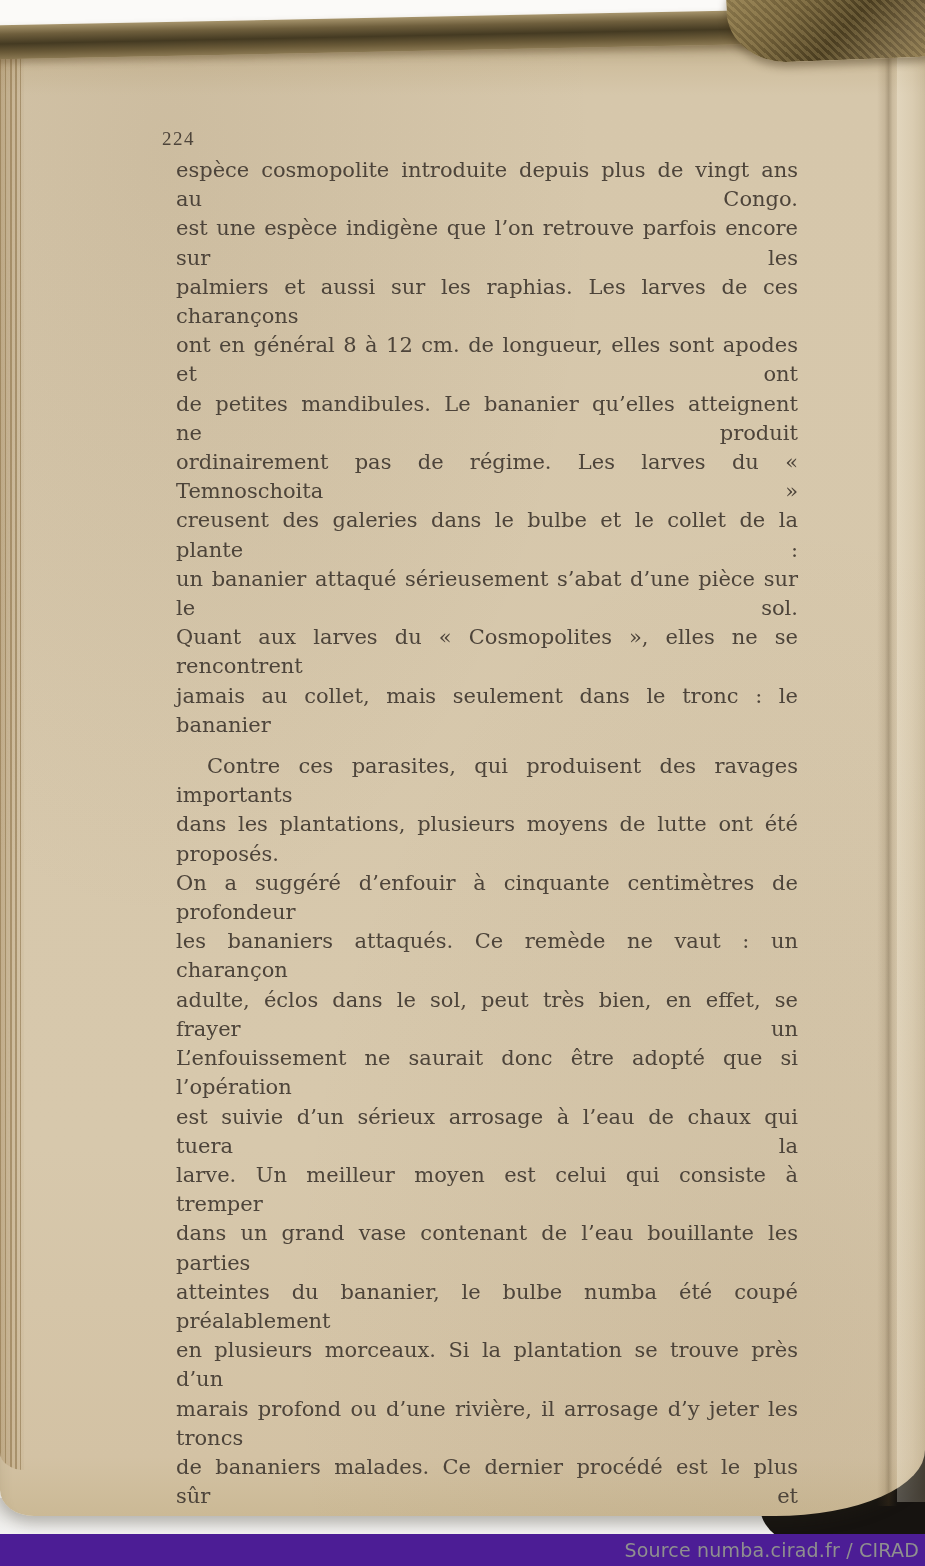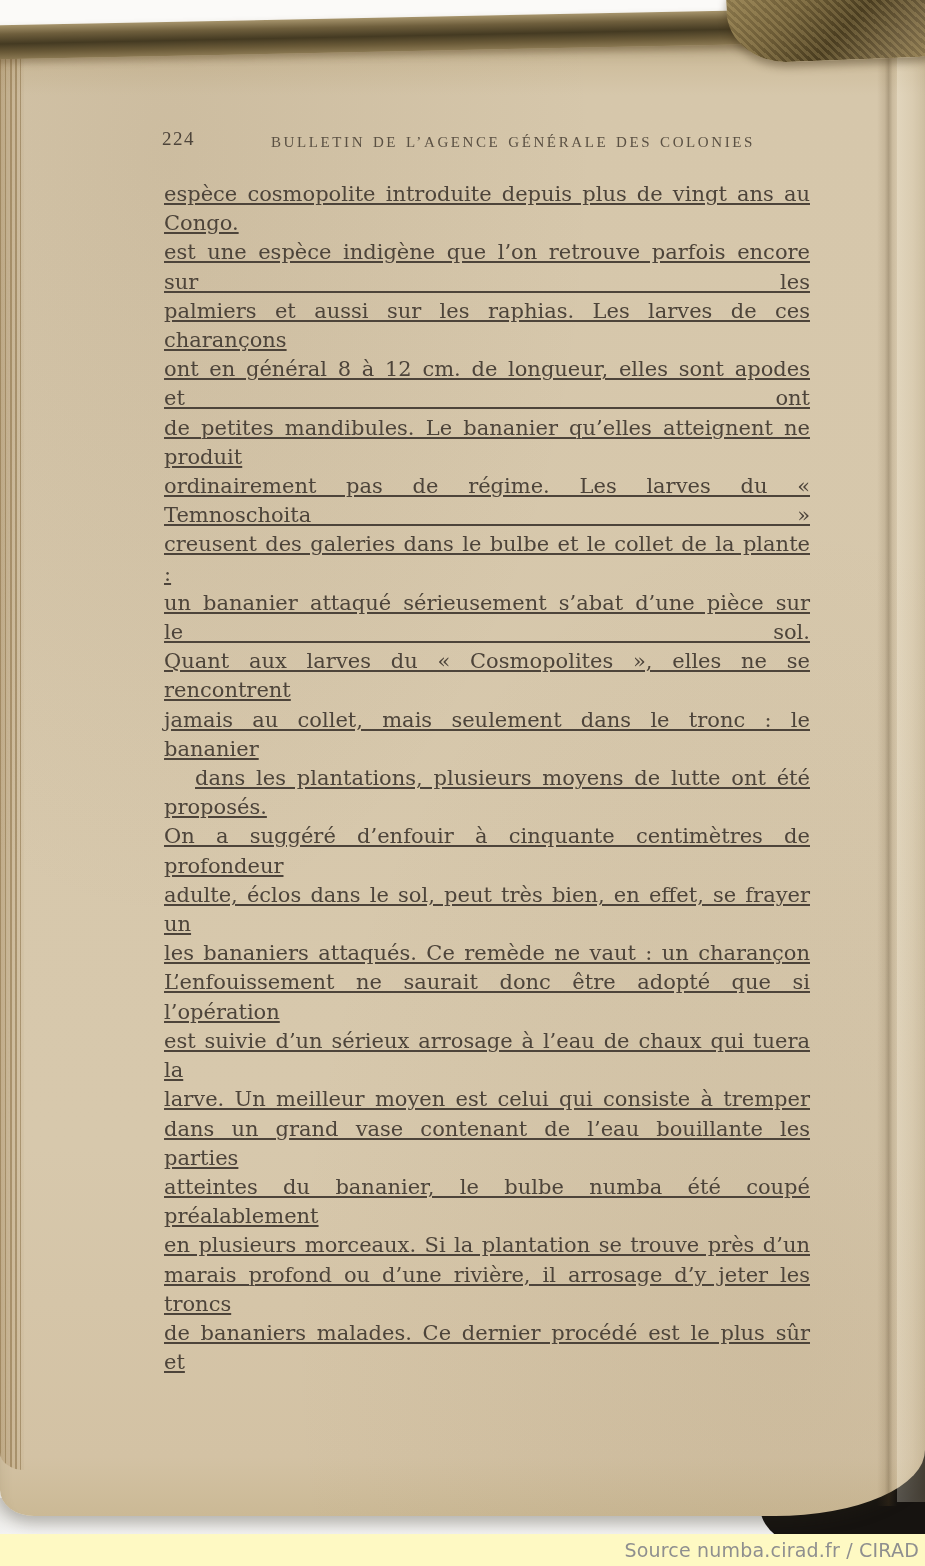--- a/index.html
+++ b/index.html
@@ -46,30 +46,30 @@
     border-radius:10px 2px 2px 12px; box-shadow:0 4px 7px rgba(80,60,30,.35);}
   
   .book-corner{position:absolute; top:-16px; right:-22px; width:220px; height:76px; z-index:4;
     transform:rotate(-2.2deg);
     background:
       repeating-linear-gradient(45deg, rgba(255,228,160,.16) 0 3px, rgba(0,0,0,0) 3px 6px),
       linear-gradient(135deg,#8d7a4e 0%,#6e5d37 30%,#4a3d20 55%,#706040 78%,#937f52 100%);
     border-radius:14px 0 30px 60px / 14px 0 26px 52px;
     box-shadow:0 5px 8px rgba(60,45,20,.4);}
   
-  .scan-footer{position:absolute; left:0; bottom:0; width:100%; height:32px; background:#fef9c3; z-index:6;margin-top:38px;}
+  .scan-footer{position:absolute; left:0; bottom:0; width:100%; height:32px; background:#4c1d95; z-index:6;margin-top:38px;}
   .attribution{position:absolute; right:6px; bottom:5px; color:var(--attr-gray);
     font-family:"DejaVu Sans","Liberation Sans",sans-serif; font-size:19px; letter-spacing:.2px;}
   
   .text-block{position:absolute; left:164px; top:130px; width:646px; z-index:5;
     color:var(--ink); font-size:21px; line-height:29.2px; word-spacing:1.5px;}
   .runhead{position:relative; text-align:right; padding-right:55px; margin-bottom:26px;
     font-size:15px; letter-spacing:2.6px; color:var(--runhead); line-height:24px; white-space:nowrap;font-family:Liberation Serif, serif;}
   .page-num{position:absolute; left:-2px; top:-3px; font-size:19px; letter-spacing:1.5px; color:var(--ink);}
-  .para{margin:0;text-decoration:underline;}
+  .para{margin:12px;}
   .line{text-align:justify; text-align-last:justify;}
   .line.last{text-align-last:left;}
   .para.indent .line:first-child{text-indent:31px;}
 </style>
 </head>
 <body>
 
 <div id="stage">
   <div class="scan-bed"></div>
   <div class="book-cover-edge"></div>
@@ -79,40 +79,40 @@
     <div class="page-right-margin"></div>
     <div class="page-fold-crease"></div>
   </div>
 
   <div class="book-top-edge"></div>
   <div class="book-corner"></div>
 
   <div class="text-block">
     <div class="runhead">
       <span class="page-num">224</span>
-      <span>BULLETIN DE L’AGENCE GÉNÉRALE DES COLONIES</span>
     </div>
     <div>
         <div class="para">
           <div class="line">espèce cosmopolite introduite depuis plus de vingt ans au Congo.</div>
           <div class="line">est une espèce indigène que l’on retrouve parfois encore sur les</div>
           <div class="line">palmiers et aussi sur les raphias. Les larves de ces charançons</div>
           <div class="line">ont en général 8 à 12 cm. de longueur, elles sont apodes et ont</div>
           <div class="line">de petites mandibules. Le bananier qu’elles atteignent ne produit</div>
           <div class="line">ordinairement pas de régime. Les larves du « Temnoschoita »</div>
           <div class="line">creusent des galeries dans le bulbe et le collet de la plante :</div>
           <div class="line">un bananier attaqué sérieusement s’abat d’une pièce sur le sol.</div>
           <div class="line">Quant aux larves du « Cosmopolites », elles ne se rencontrent</div>
           <div class="line">jamais au collet, mais seulement dans le tronc : le bananier</div>
         </div>
         <div class="para indent">
+          <div class="line">Contre ces parasites, qui produisent des ravages importants</div>
           <div class="line">dans les plantations, plusieurs moyens de lutte ont été proposés.</div>
           <div class="line">On a suggéré d’enfouir à cinquante centimètres de profondeur</div>
+          <div class="line">les bananiers attaqués. Ce remède ne vaut : un charançon</div>
           <div class="line">adulte, éclos dans le sol, peut très bien, en effet, se frayer un</div>
-          <div class="line">les bananiers attaqués. Ce remède ne vaut : un charançon</div>
           <div class="line">L’enfouissement ne saurait donc être adopté que si l’opération</div>
           <div class="line">est suivie d’un sérieux arrosage à l’eau de chaux qui tuera la</div>
           <div class="line">larve. Un meilleur moyen est celui qui consiste à tremper</div>
           <div class="line">dans un grand vase contenant de l’eau bouillante les parties</div>
           <div class="line">atteintes du bananier, le bulbe numba été coupé préalablement</div>
           <div class="line">en plusieurs morceaux. Si la plantation se trouve près d’un</div>
           <div class="line">marais profond ou d’une rivière, il arrosage d’y jeter les troncs</div>
           <div class="line">de bananiers malades. Ce dernier procédé est le plus sûr et</div>
         </div>
       </div>

